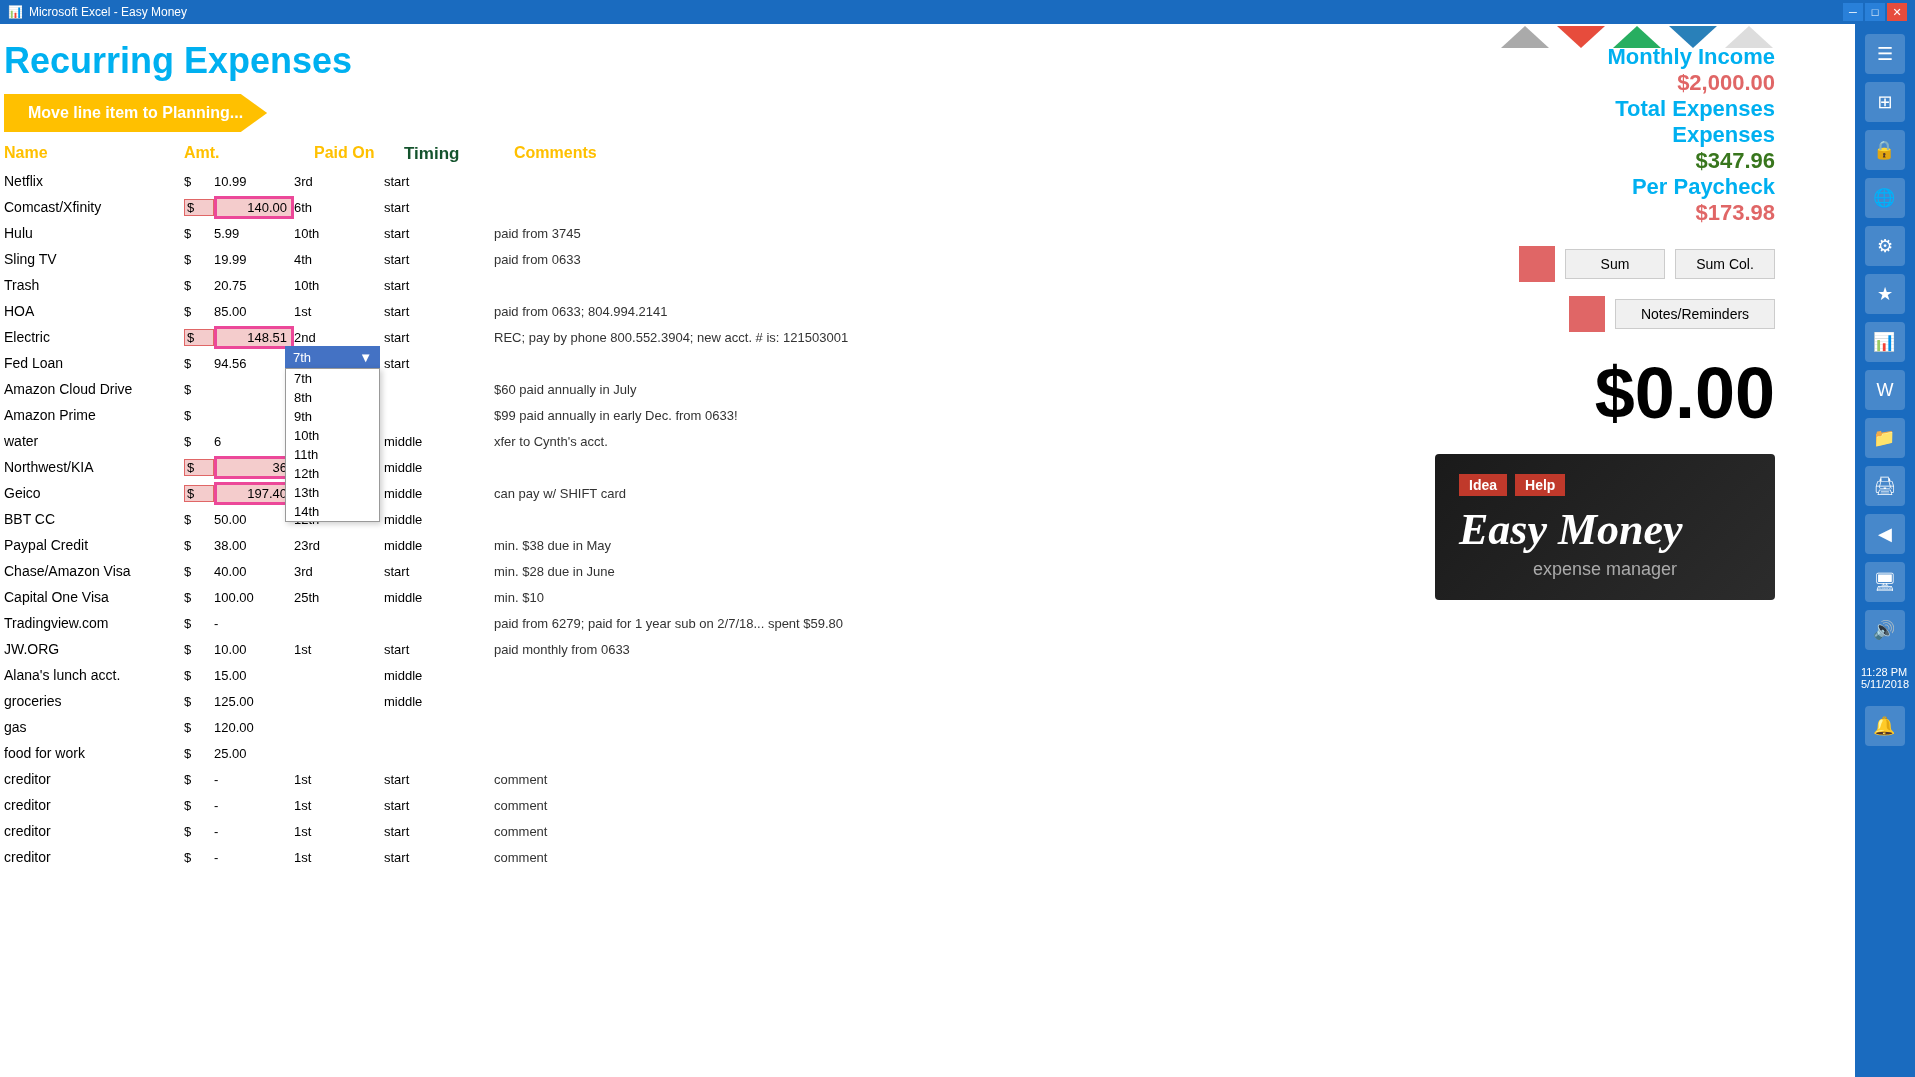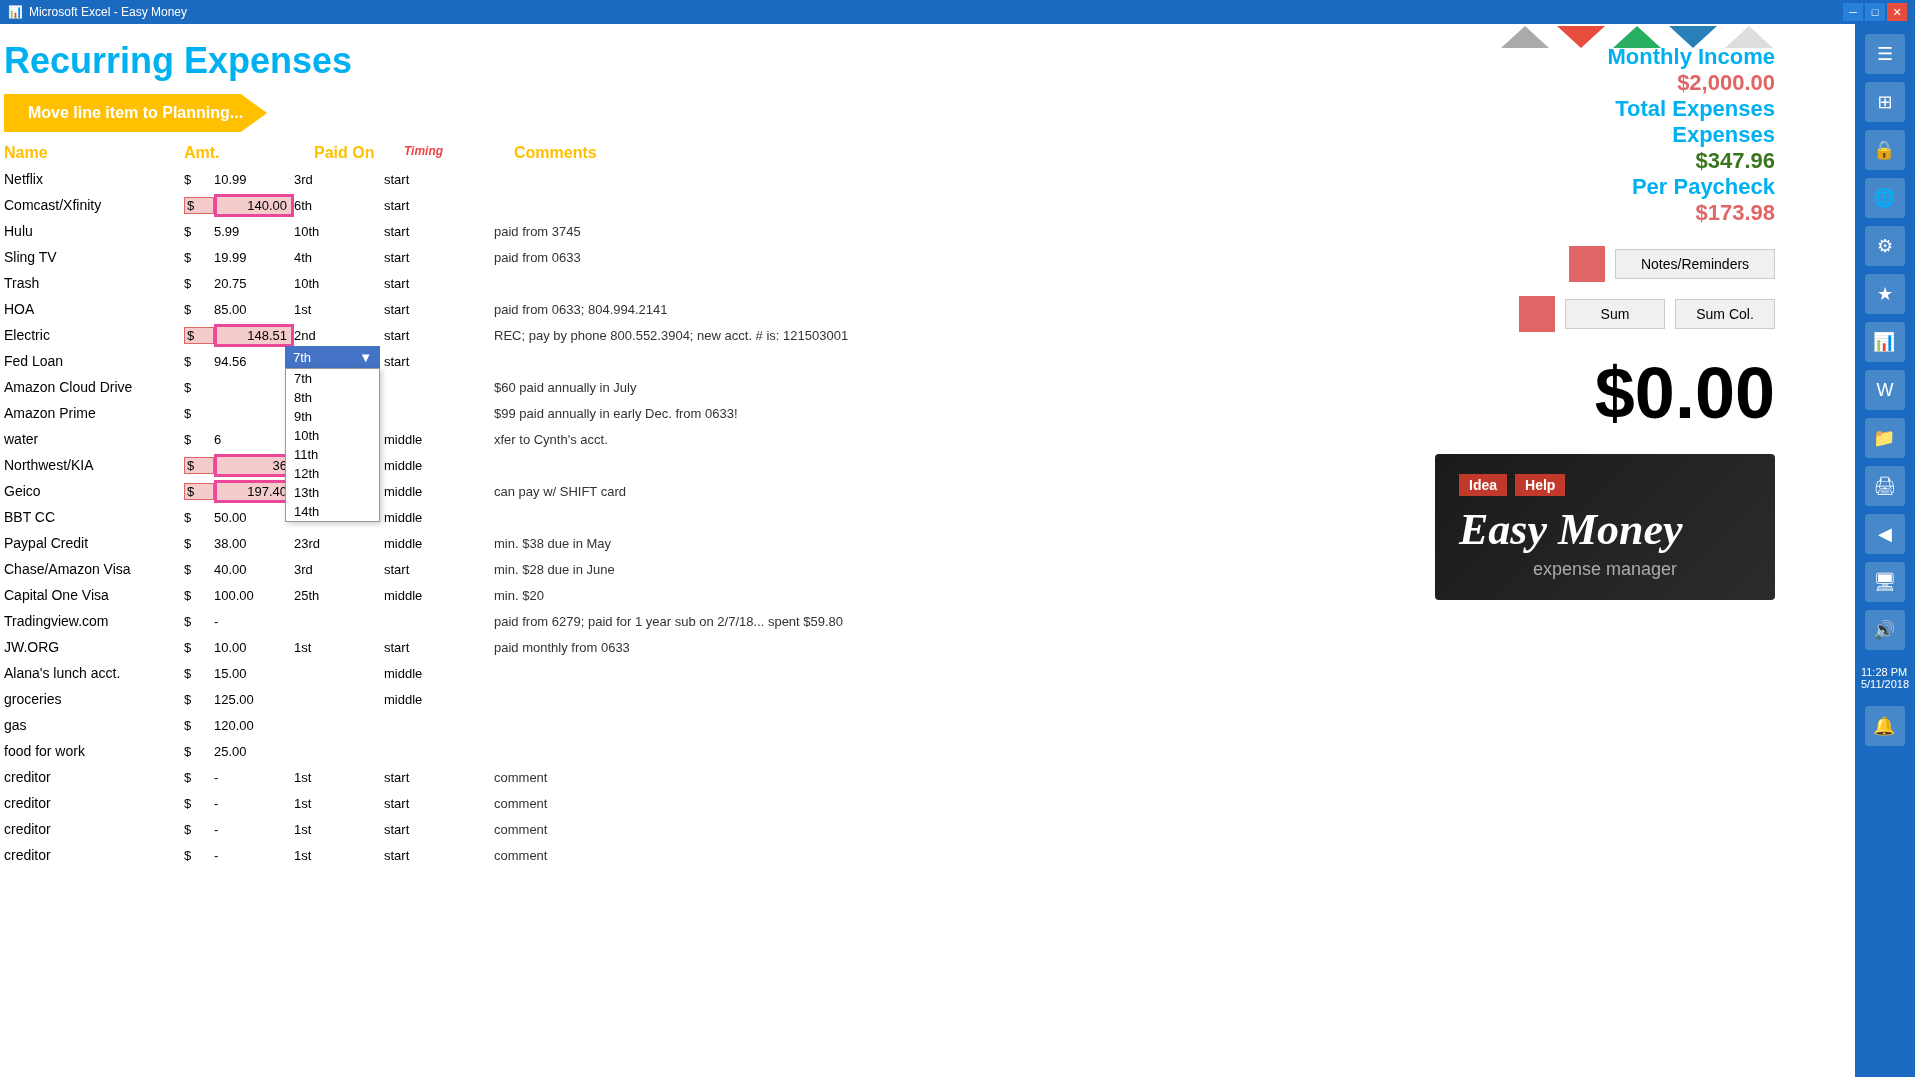--- a/index.html
+++ b/index.html
@@ -93,21 +93,21 @@
     
     .table-header {
       display: grid;
       grid-template-columns: 180px 40px 90px 90px 110px 1fr;
       margin-bottom: 4px;
       font-weight: bold;
     }
     .col-name { color: #ffc000; font-size: 16px; }
     .col-amt { color: #ffc000; font-size: 16px; }
     .col-paid { color: #ffc000; font-size: 16px; }
-    .col-timing { color: #ef4444; font-size: 12px; font-style: italic; }
+    .col-timing { color: #14532d; font-size: 17px; }
     .col-comments { color: #ffc000; font-size: 16px; }
 
     
     .expense-table {
       width: 900px;
     }
     .expense-row {
       display: grid;
       grid-template-columns: 180px 30px 80px 90px 110px 1fr;
       align-items: center;
@@ -449,21 +449,21 @@
     <span class="paid-on">3rd</span>
     <span class="timing">start</span>
     <span class="comment">min. $28 due in June</span>
   </div>
         <div class="expense-row">
     <span class="name">Capital One Visa</span>
     <span class="dollar">$</span>
                <span class="amount">100.00</span>
     <span class="paid-on">25th</span>
     <span class="timing">middle</span>
-    <span class="comment">min. $20</span>
+    <span class="comment">min. $10</span>
   </div>
         <div class="expense-row">
     <span class="name">Tradingview.com</span>
     <span class="dollar">$</span>
                <span class="amount">-</span>
     <span class="paid-on"></span>
     <span class="timing"></span>
     <span class="comment">paid from 6279; paid for 1 year sub on 2/7/18... spent $59.80</span>
   </div>
         <div class="expense-row">
@@ -569,27 +569,27 @@
 
         <div class="summary-label">Expenses</div>
         <div class="summary-value-green">$347.96</div>
 
         <div class="summary-label">Per Paycheck</div>
         <div class="summary-value-red">$173.98</div>
       </div>
 
       <div class="btn-row">
         <button class="red-square"></button>
-        <button class="action-btn" style="min-width: 160px;">Notes/Reminders</button>
+        <button class="action-btn">Sum</button>
+        <button class="action-btn">Sum Col.</button>
       </div>
 
       <div class="btn-row">
         <button class="red-square"></button>
-        <button class="action-btn">Sum</button>
-        <button class="action-btn">Sum Col.</button>
+        <button class="action-btn" style="min-width: 160px;">Notes/Reminders</button>
       </div>
 
       <div class="big-amount">$0.00</div>
 
       <div class="branding">
         <div class="branding-badges">
           <span class="badge badge-red">Idea</span>
           <span class="badge badge-red">Help</span>
         </div>
         <div class="brand-name">

